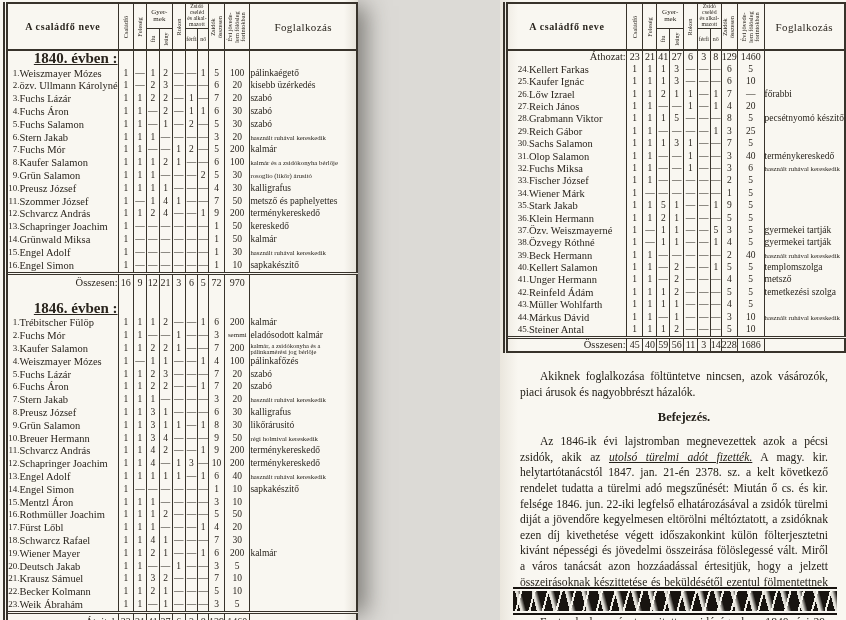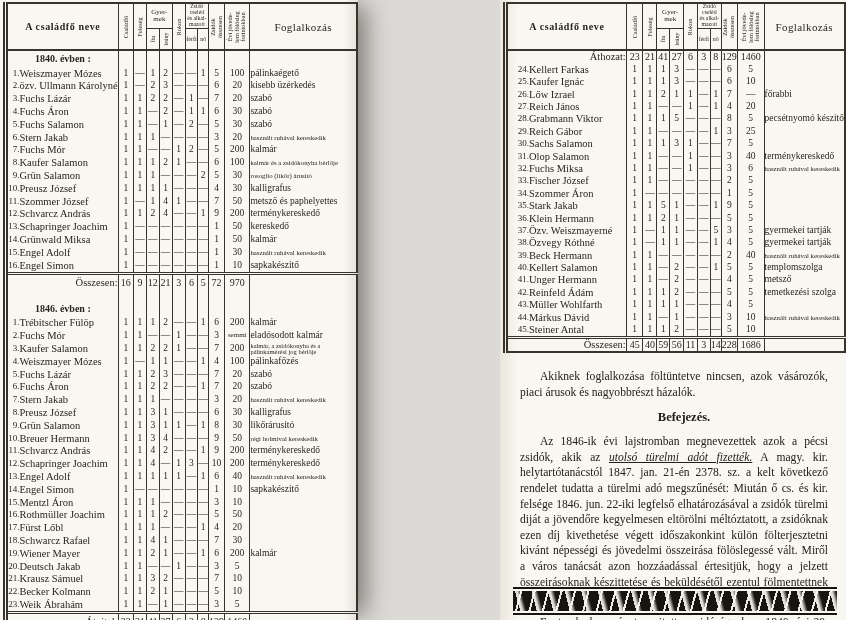--- a/index.html
+++ b/index.html
@@ -34,21 +34,21 @@
   .r-carry td{height:14px;}
 
   .c-num{font-size:9px;text-align:right;padding-right:1px;white-space:nowrap;}
   .c-name{font-size:10.5px;text-align:left;padding-left:2px;white-space:nowrap;overflow:hidden;}
   .c-v{font-size:9.5px;text-align:center;white-space:nowrap;}
   .c-vs{font-size:7px;}
   .c-tv{font-size:10px;}
   .c-occ{font-size:9.5px;text-align:left;padding-left:3px;white-space:nowrap;}
   .c-occ.sm{font-size:6.8px;}
   .c-occ.sm2{font-size:6.5px;white-space:normal;line-height:6px;}
-  .c-sec{font-size:10px;font-weight:bold;text-align:center;padding-left:22px;white-space:nowrap;}
+  .c-sec{font-size:15px;font-weight:bold;text-align:right;padding-left:22px;white-space:nowrap;text-decoration:underline;}
   .c-lab{font-size:10.5px;text-align:right;padding-right:5px;white-space:nowrap;}
 
   th.h-name{font-size:10px;font-weight:bold;letter-spacing:.6px;text-align:center;}
   th.h-occ{font-size:11px;text-align:center;letter-spacing:.4px;}
   th.vert{position:relative;}
   th.vert .vl{position:absolute;left:50%;top:50%;
     transform:translate(-50%,-50%) rotate(-90deg);
     width:40px;text-align:center;font-size:6.3px;line-height:6.6px;white-space:pre-line;}
   th.vert.vsub .vl{width:22px;font-size:6px;}
   th.grp{font-size:7px;line-height:7px;text-align:center;white-space:pre-line;height:24px;margin-left:24px;}
@@ -948,21 +948,21 @@
           <td class="c-v">—</td>
           <td class="c-v">—</td>
           <td class="c-v">—</td>
           <td class="c-v">—</td>
           <td class="c-v">2</td>
           <td class="c-v">5</td>
           <td class="c-occ"></td>
         </tr>
         <tr class="r-d">
           <td class="c-num">34.</td>
-          <td class="c-name">Szommer Áron</td>
+          <td class="c-name">Wiener Márk</td>
           <td class="c-v">1</td>
           <td class="c-v">—</td>
           <td class="c-v">—</td>
           <td class="c-v">—</td>
           <td class="c-v">—</td>
           <td class="c-v">—</td>
           <td class="c-v">—</td>
           <td class="c-v">1</td>
           <td class="c-v">5</td>
           <td class="c-occ"></td>

